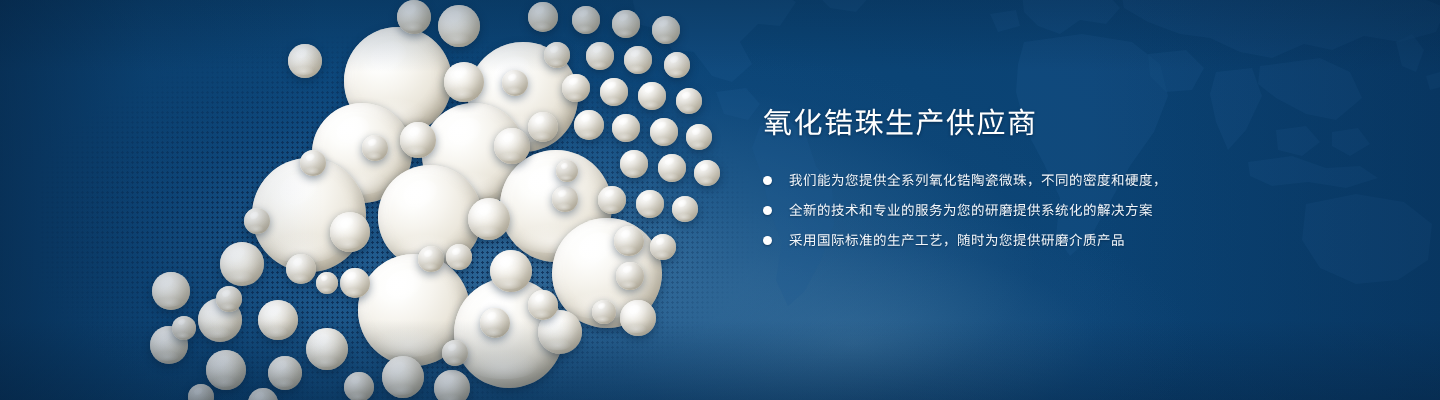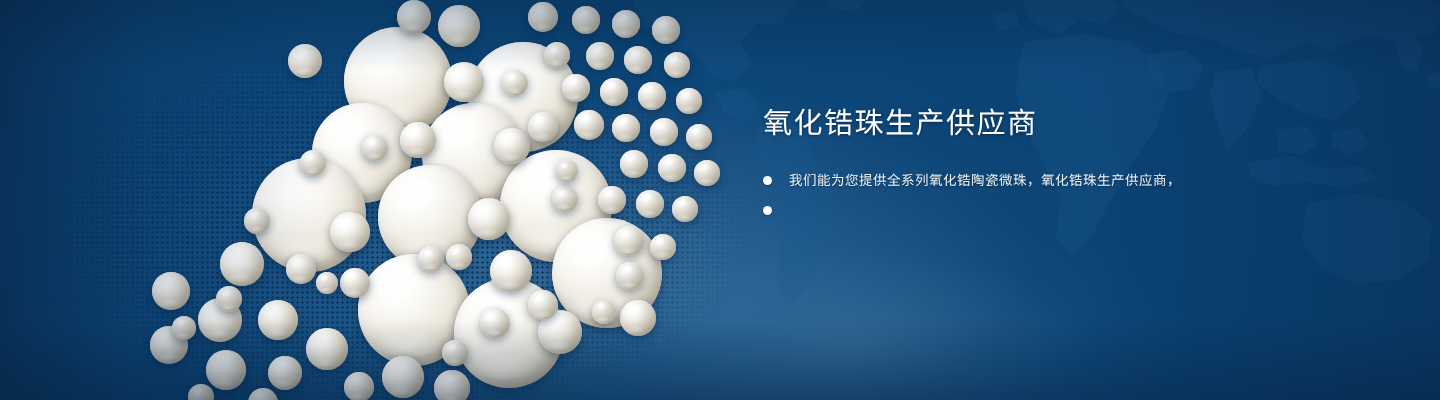--- a/index.html
+++ b/index.html
@@ -267,21 +267,26 @@
   </div>
 
   <div class="bg-vignette"></div>
 
   <div class="copy">
     <h1 class="headline">氧化锆珠生产供应商</h1>
 
     <ul class="bullets">
       <li class="bullet">
         <span class="dot"></span>
-        <span>我们能为您提供全系列氧化锆陶瓷微珠，氧化锆珠生产供应商，</span>
+        <span>我们能为您提供全系列氧化锆陶瓷微珠，不同的密度和硬度，</span>
       </li>
       <li class="bullet">
         <span class="dot"></span>
+        <span>全新的技术和专业的服务为您的研磨提供系统化的解决方案</span>
+      </li>
+      <li class="bullet">
+        <span class="dot"></span>
+        <span>采用国际标准的生产工艺，随时为您提供研磨介质产品</span>
       </li>
     </ul>
   </div>
 
 </div>
 
 </body></html>

